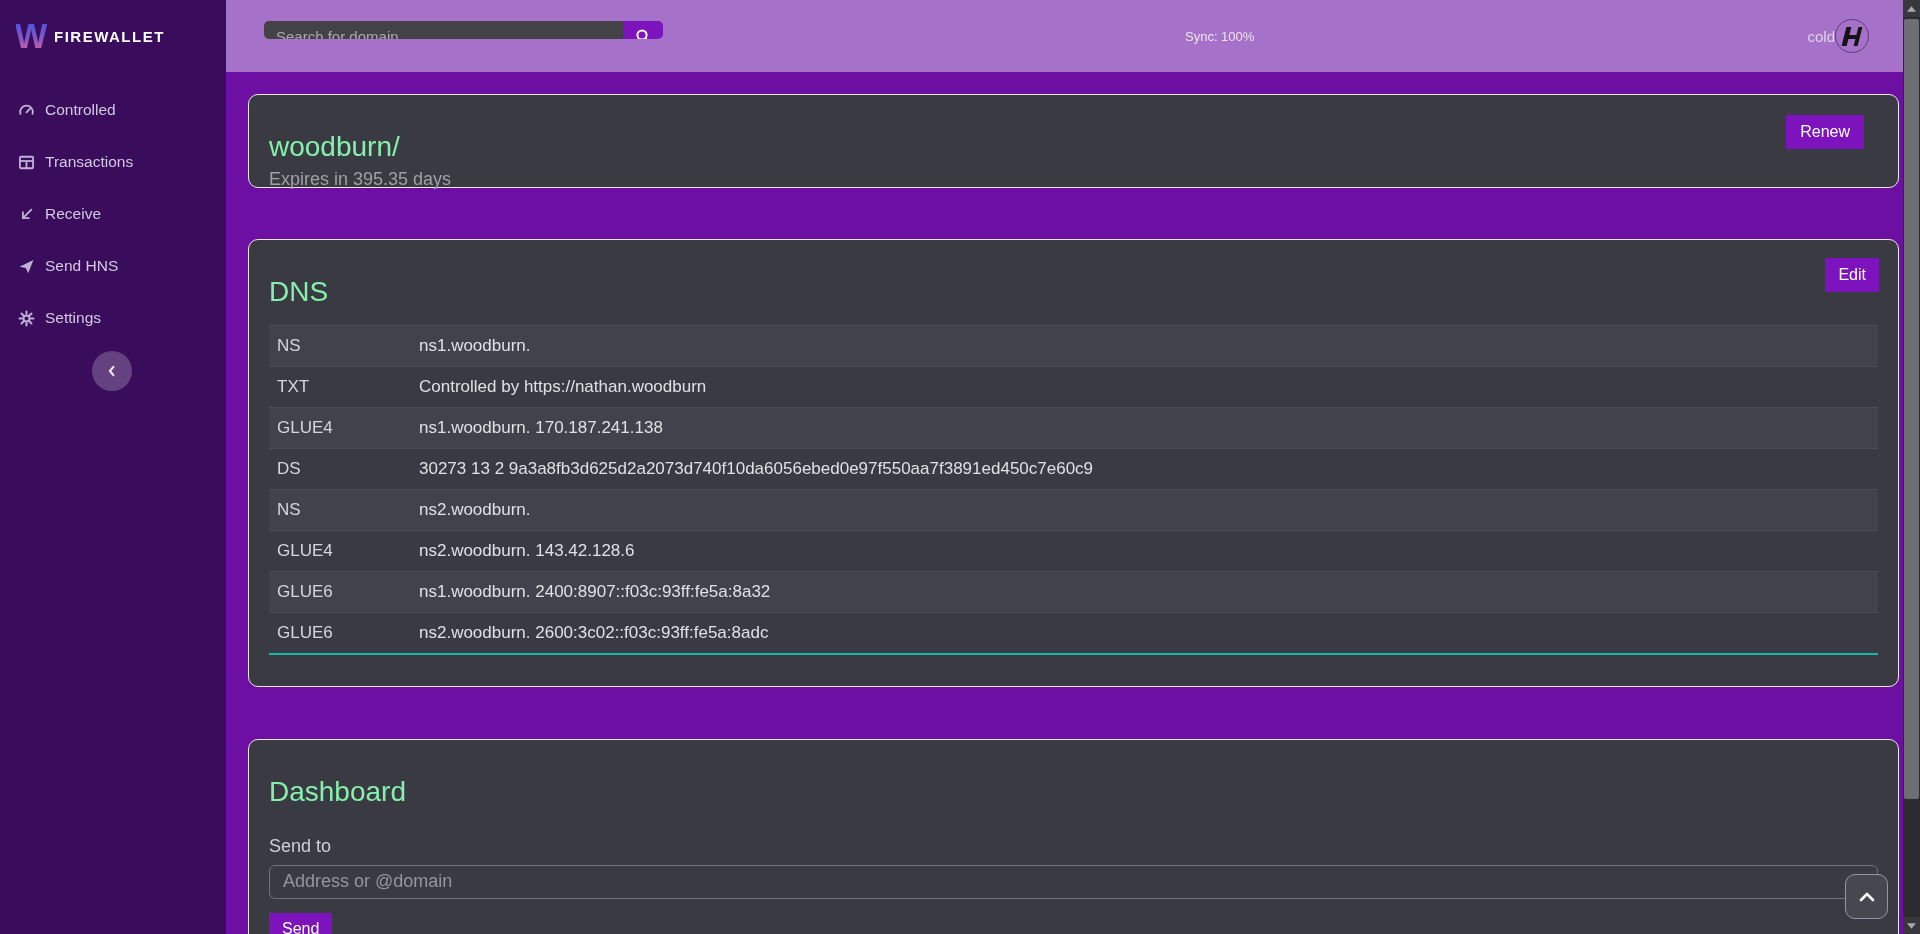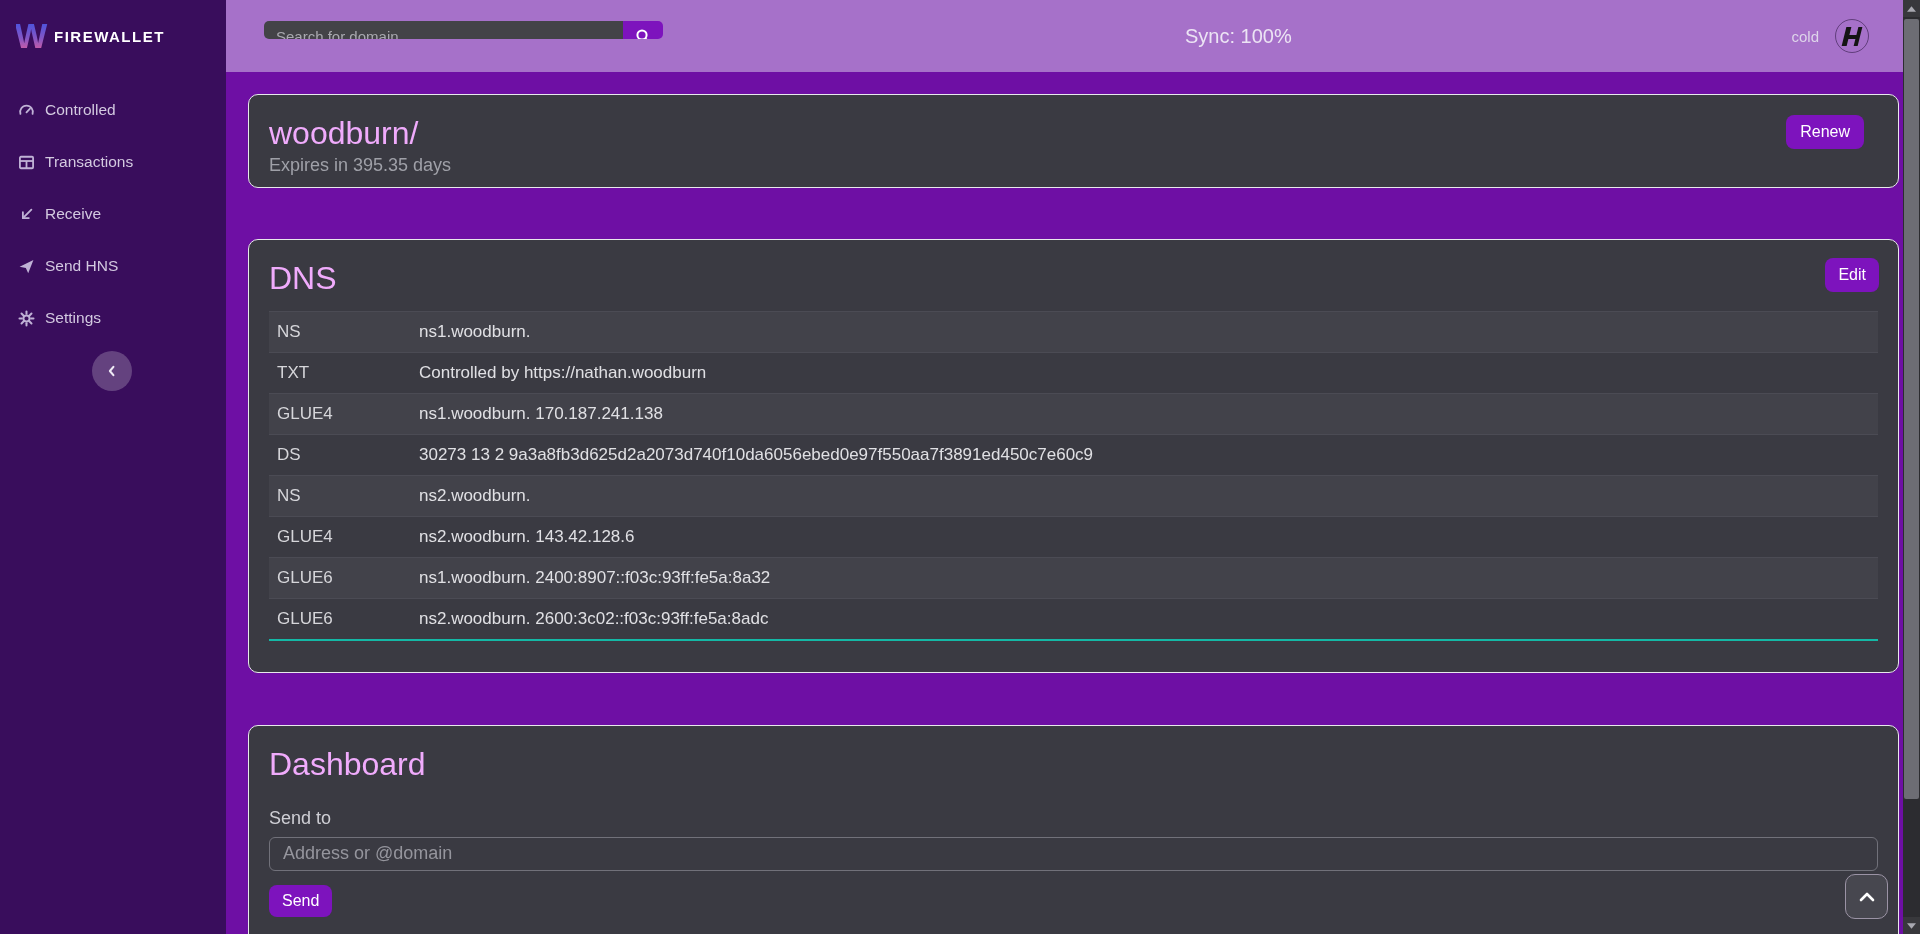--- a/index.html
+++ b/index.html
@@ -46,25 +46,25 @@
     color:#d8d8dc; font-size:15px; padding:0 12px;
     font-family:"Liberation Sans", sans-serif;
   }
   .search-input::placeholder { color:#a9a9af; }
   .search-btn {
     width:40px; height:31px; background:#7d13bd; border:none; cursor:pointer;
     display:flex; align-items:center; justify-content:center;
   }
   .sync-text {
     position:absolute; left:959px; top:50%; transform:translateY(-50%);
-    font-size:20px; color:#ece4f4;
+    font-size:13px; color:#ece4f4;
   }
   .wallet-cluster {
     position:absolute; right:51px; top:0; height:72px;
-    display:flex; align-items:center; gap:16px;
+    display:flex; align-items:center; gap:0;
   }
   .wallet-name { font-size:15px; color:#ded5ea; }
   .hns-badge {
     width:34px; height:34px; border-radius:50%;
     border:1px solid rgba(40,20,60,0.55);
     display:flex; align-items:center; justify-content:center; cursor:pointer;
   }
   .hns-h { transform:skewX(-14deg); position:relative; width:18px; height:19px; }
   .hns-h i { position:absolute; background:#141414; display:block; }
   .hns-h .b1 { left:1px; top:0; width:4.5px; height:19px; }
@@ -72,24 +72,24 @@
   .hns-h .bc { left:4px; top:7.5px; width:10px; height:4.5px; }
   
   .main {
     position:absolute; left:0; right:0; top:72px; bottom:0;
     padding:22px 21px 0 22px; overflow:hidden;
   }
   .card {
     background:#3a3a42; border:1px solid #e8e8ec; border-radius:10px;
     position:relative; padding:18px 20px;
   }
-  .card-title { font-size:32px; font-weight:400; color:#f0abfc; line-height:40px; }
+  .card-title { font-size:28px; font-weight:400; color:#86efac; line-height:40px;margin-top:14px; }
   .card-sub { font-size:18px; color:#9fa0a8; margin-top:2px; }
   .btn {
-    background:#7d13bd; color:#ffffff; border:none; border-radius:8px;
+    background:#7d13bd; color:#ffffff; border:none; border-radius:1px;
     font-size:16px; padding:8px 14px; cursor:pointer;
     font-family:"Liberation Sans", sans-serif;
   }
   #domain-card { height:94px; }
   #renew-btn { position:absolute; top:20px; right:34px; }
   #dns-card { margin-top:51px; padding-bottom:31px; }
   #edit-btn { position:absolute; top:18px; right:19px; padding:8px 13px; }
   .dns-table { width:100%; border-collapse:collapse; margin-top:13px; font-size:17px; }
   .dns-table tr { height:41px; border-top:1px solid #4b4b54; }
   .dns-table { border-bottom:2px solid #14b8a6; }

